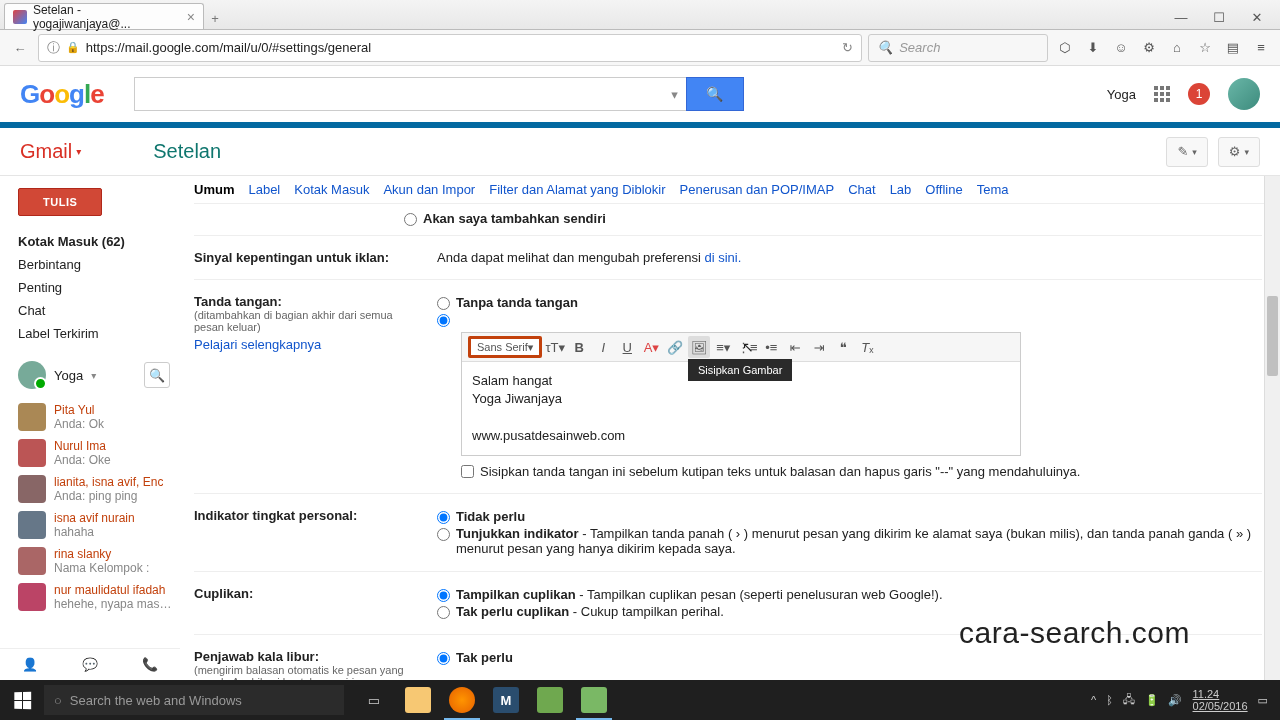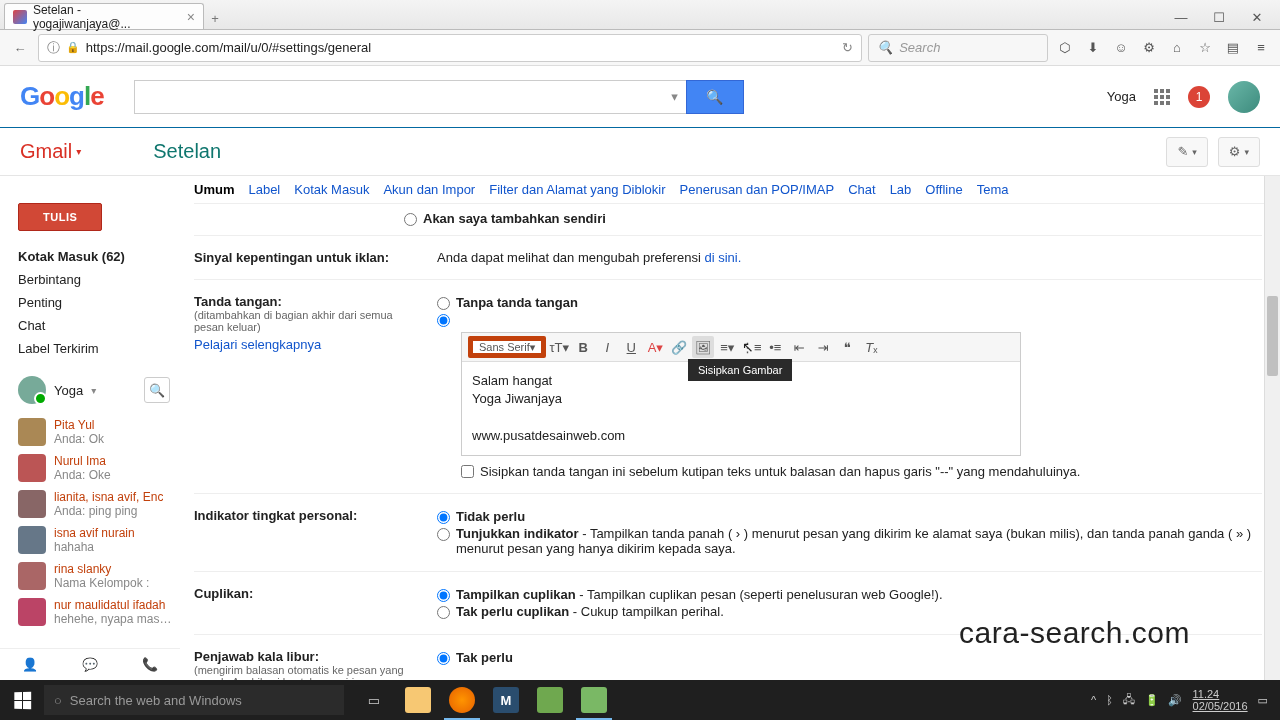--- a/index.html
+++ b/index.html
@@ -15,21 +15,21 @@
 .win-controls span { width: 26px; text-align: center; }
 
 .url-bar { height: 36px; background: #f7f7f7; display: flex; align-items: center; gap: 6px; padding: 0 8px; border-bottom: 1px solid #ddd; }
 .url-bar .nav-btn { width: 24px; height: 24px; display: flex; align-items: center; justify-content: center; color: #666; border-radius: 3px; }
 .url-input { flex: 1; height: 28px; border: 1px solid #ccc; border-radius: 3px; display: flex; align-items: center; padding: 0 8px; gap: 6px; background: #fff; font-size: 13px; }
 .url-input .lock { color: #2a2; font-size: 11px; }
 .search-ff { width: 180px; height: 28px; border: 1px solid #ccc; border-radius: 3px; display: flex; align-items: center; padding: 0 8px; color: #999; font-style: italic; gap: 6px; }
 .ff-icon { width: 22px; height: 22px; display: flex; align-items: center; justify-content: center; color: #555; }
 
 
-.gmail-header { height: 62px; display: flex; align-items: center; padding: 0 20px; gap: 30px; border-bottom: 1px solid #0369a1; }
+.gmail-header { height: 62px; display: flex; align-items: center; padding: 0 20px; gap: 30px; border-bottom: 6px solid #0369a1; }
 .google-logo { font-size: 26px; font-weight: bold; letter-spacing: -1px; }
 .google-logo span:nth-child(1){color:#4285f4}.google-logo span:nth-child(2){color:#ea4335}.google-logo span:nth-child(3){color:#fbbc05}.google-logo span:nth-child(4){color:#4285f4}.google-logo span:nth-child(5){color:#34a853}.google-logo span:nth-child(6){color:#ea4335}
 .gmail-search { display: flex; height: 34px; }
 .gmail-search input { width: 530px; border: 1px solid #ccc; border-right: none; padding: 0 10px; }
 .gmail-search .drop { width: 22px; border: 1px solid #ccc; border-left: none; border-right: none; display: flex; align-items: center; justify-content: center; color: #888; }
 .gmail-search button { width: 58px; background: #4285f4; border: 1px solid #3367d6; color: #fff; font-size: 14px; }
 .header-right { margin-left: auto; display: flex; align-items: center; gap: 18px; }
 .apps-icon { display: grid; grid-template-columns: repeat(3,4px); gap: 2px; }
 .apps-icon span { width: 4px; height: 4px; background: #777; }
 .notif-badge { width: 22px; height: 22px; border-radius: 50%; background: #db4437; color: #fff; display: flex; align-items: center; justify-content: center; font-size: 12px; }
@@ -38,21 +38,21 @@
 
 .toolbar-row { height: 48px; display: flex; align-items: center; padding: 0 20px; border-bottom: 1px solid #e5e5e5; }
 .gmail-label { color: #d93025; font-size: 20px; display: flex; align-items: center; gap: 4px; }
 .page-title { font-size: 20px; color: #0f766e; margin-left: 72px; }
 .toolbar-right { margin-left: auto; display: flex; gap: 10px; }
 .tool-btn { height: 30px; border: 1px solid #ddd; border-radius: 3px; background: #f8f8f8; display: flex; align-items: center; padding: 0 10px; color: #666; gap: 4px; }
 
 
 .body { display: flex; height: calc(720px - 30px - 36px - 62px - 48px - 40px); }
 .sidebar { width: 180px; padding: 12px 0 0 18px; font-size: 13px; }
-.compose { background: #d14836; color: #fff; border: 1px solid #b0281a; border-radius: 2px; padding: 7px 24px; font-weight: bold; font-size: 11px; margin-bottom: 14px; letter-spacing: 0.5px; margin-top: 15px; }
+.compose { background: #d14836; color: #fff; border: 1px solid #b0281a; border-radius: 2px; padding: 7px 24px; font-weight: bold; font-size: 11px; margin-bottom: 14px; letter-spacing: 0.5px; }
 .nav-item { padding: 4px 0; color: #222; cursor: pointer; }
 .nav-item.bold { font-weight: bold; }
 .hangouts-self { display: flex; align-items: center; gap: 8px; margin: 16px 0 10px; }
 .hangouts-self .av { width: 28px; height: 28px; border-radius: 50%; background: #7a9; position: relative; }
 .hangouts-self .av::after { content:''; position:absolute; bottom:-1px; right:-1px; width:9px;height:9px;border-radius:50%;background:#0a0;border:2px solid #fff; }
 .search-circle { width: 26px; height: 26px; border: 1px solid #ccc; border-radius: 3px; margin-left: auto; display: flex; align-items: center; justify-content: center; color: #888; margin-right: 10px; }
 .contact { display: flex; gap: 8px; padding: 4px 0; align-items: flex-start; }
 .contact .av { width: 28px; height: 28px; border-radius: 4px; background: #c66; flex-shrink: 0; }
 .contact .info { font-size: 12px; overflow: hidden; }
 .contact .name { color: #c2410c; white-space: nowrap; overflow: hidden; text-overflow: ellipsis; max-width: 120px; }
@@ -68,21 +68,21 @@
 .row { display: flex; padding: 6px 0; gap: 33px; }
 .row .label { width: 210px; font-weight: bold; }
 .row .label .note { font-weight: normal; font-size: 11px; color: #666; display: block; }
 .row .content { flex: 1; }
 .link { color: #1155cc; cursor: pointer; }
 .radio-line { display: flex; align-items: flex-end; gap: 6px; padding: 1px 0; }
 .radio-line input[type=radio]{margin-top:2px}
 .sig-editor { border: 1px solid #ccc; margin: 4px 0 8px 24px; width: 560px; }
 .sig-toolbar { display: flex; align-items: center; gap: 2px; padding: 3px 6px; border-bottom: 1px solid #ddd; background: #f6f6f6; position: relative; }
 .fmt-btn { width: 22px; height: 22px; display: flex; align-items: center; justify-content: center; color: #555; border-radius: 2px; font-size: 13px; }
-.fmt-btn.wide { width: auto; padding: 0 6px; border: 5px solid #c2410c; background: #fff; font-size: 11px; }
+.fmt-btn.wide { width: auto; padding: 0 6px; border: 3px solid #c2410c; background: #fff; font-size: 11px; }
 .fmt-btn.active { background: #ddd; }
 .sig-textarea { padding: 10px; min-height: 90px; line-height: 1.4; }
 .tooltip { position: absolute; top: 26px; left: 226px; background: #2a2a2a; color: #fff; padding: 5px 10px; font-size: 11px; white-space: nowrap; z-index: 10; }
 .cursor { position: absolute; top: 6px; left: 280px; font-size: 14px; z-index: 11; }
 .checkbox-line { display: flex; align-items: center; gap: 6px; margin-left: 24px; }
 hr.sep { border: none; border-top: 1px solid #eee; margin: 8px 0; }
 .watermark { position: absolute; right: 90px; bottom: 70px; font-size: 30px; color: #222; font-family: Arial; letter-spacing: 0.5px; z-index: 50; }
 
 
 .taskbar { position: absolute; bottom: 0; left: 0; right: 0; height: 40px; background: #1f1f1f; display: flex; align-items: center; color: #ccc; }

